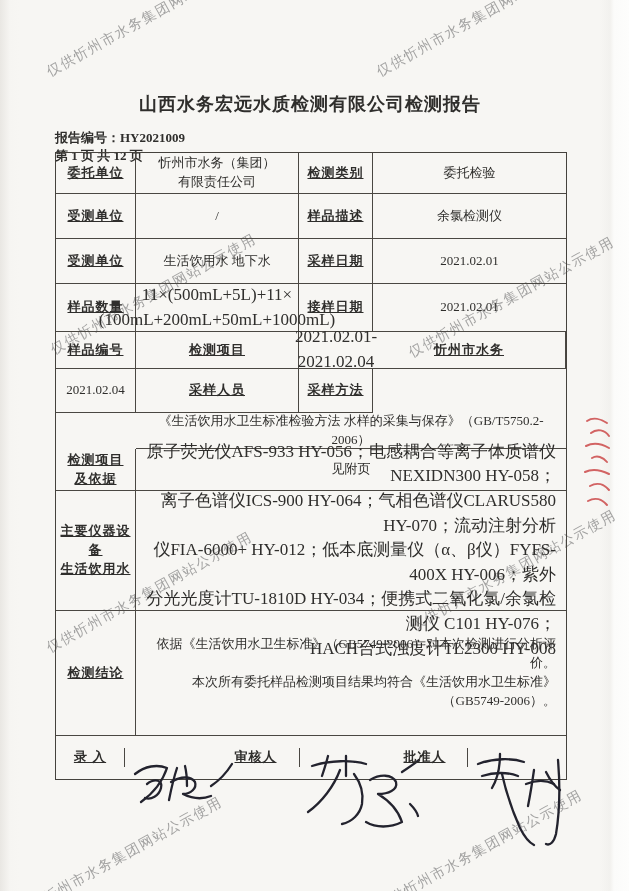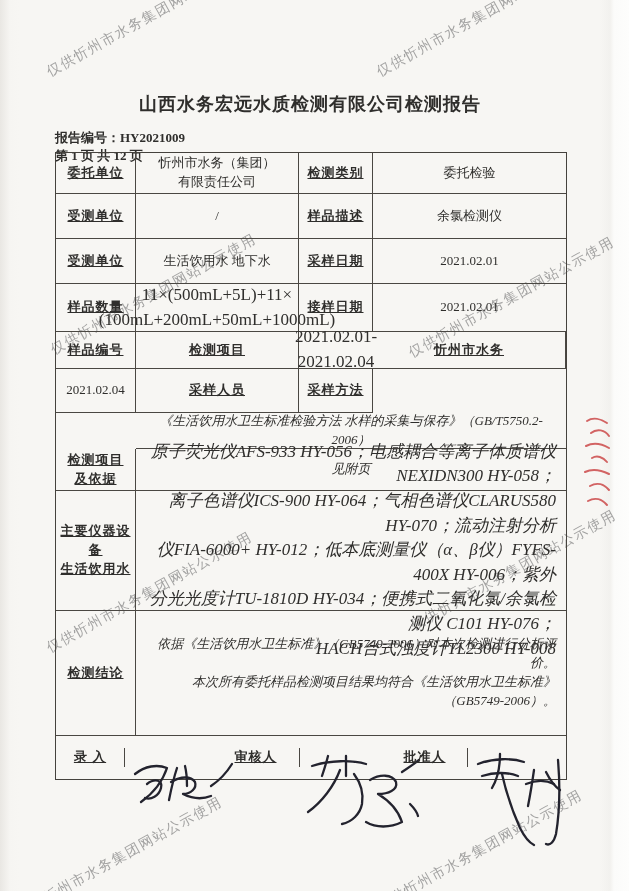--- a/index.html
+++ b/index.html
@@ -20,21 +20,21 @@
   .tbl{position:absolute;left:55px;top:152px;width:510px;display:grid;
        grid-template-columns:80px 163px 74px 193px;
        grid-template-rows:41px 45px 45px 48px 37px 44px 36px 42px 120px 125px 43px;
        border:1.5px solid #45423d;font-size:13px;}
   .c{border-right:1px solid #4a4742;border-bottom:1px solid #4a4742;
      display:flex;align-items:center;justify-content:center;text-align:center;
      padding:2px 4px;box-sizing:border-box;line-height:1.45;}
   .c.lastcol{border-right:none;}
   .lab{font-weight:600;letter-spacing:1px;text-decoration:underline;}
   .pre{white-space:pre-line;}
-  .span3{grid-column:2 / 5;font-style:italic;}
+  .span3{grid-column:2 / 5;}
   .leftalign{justify-content:flex-start;text-align:right;padding:6px 10px;}
   .small{font-size:17px;}
   .sigrow{grid-column:1 / -1;display:grid;grid-template-columns:69px 87px 88px 82px 86px 98px;
           border-bottom:none;padding:0;text-align:right;}
   .sc{border-right:1px solid #4a4742;display:flex;align-items:center;justify-content:center;
       position:relative;overflow:visible;}
   .sc:last-child{border-right:none;}
   .sig{position:absolute;overflow:visible;}
   .sig path{fill:none;stroke:#23232e;stroke-width:2.3;stroke-linecap:round;stroke-linejoin:round;}
   .seal{position:absolute;left:579px;top:413px;opacity:.85;}

